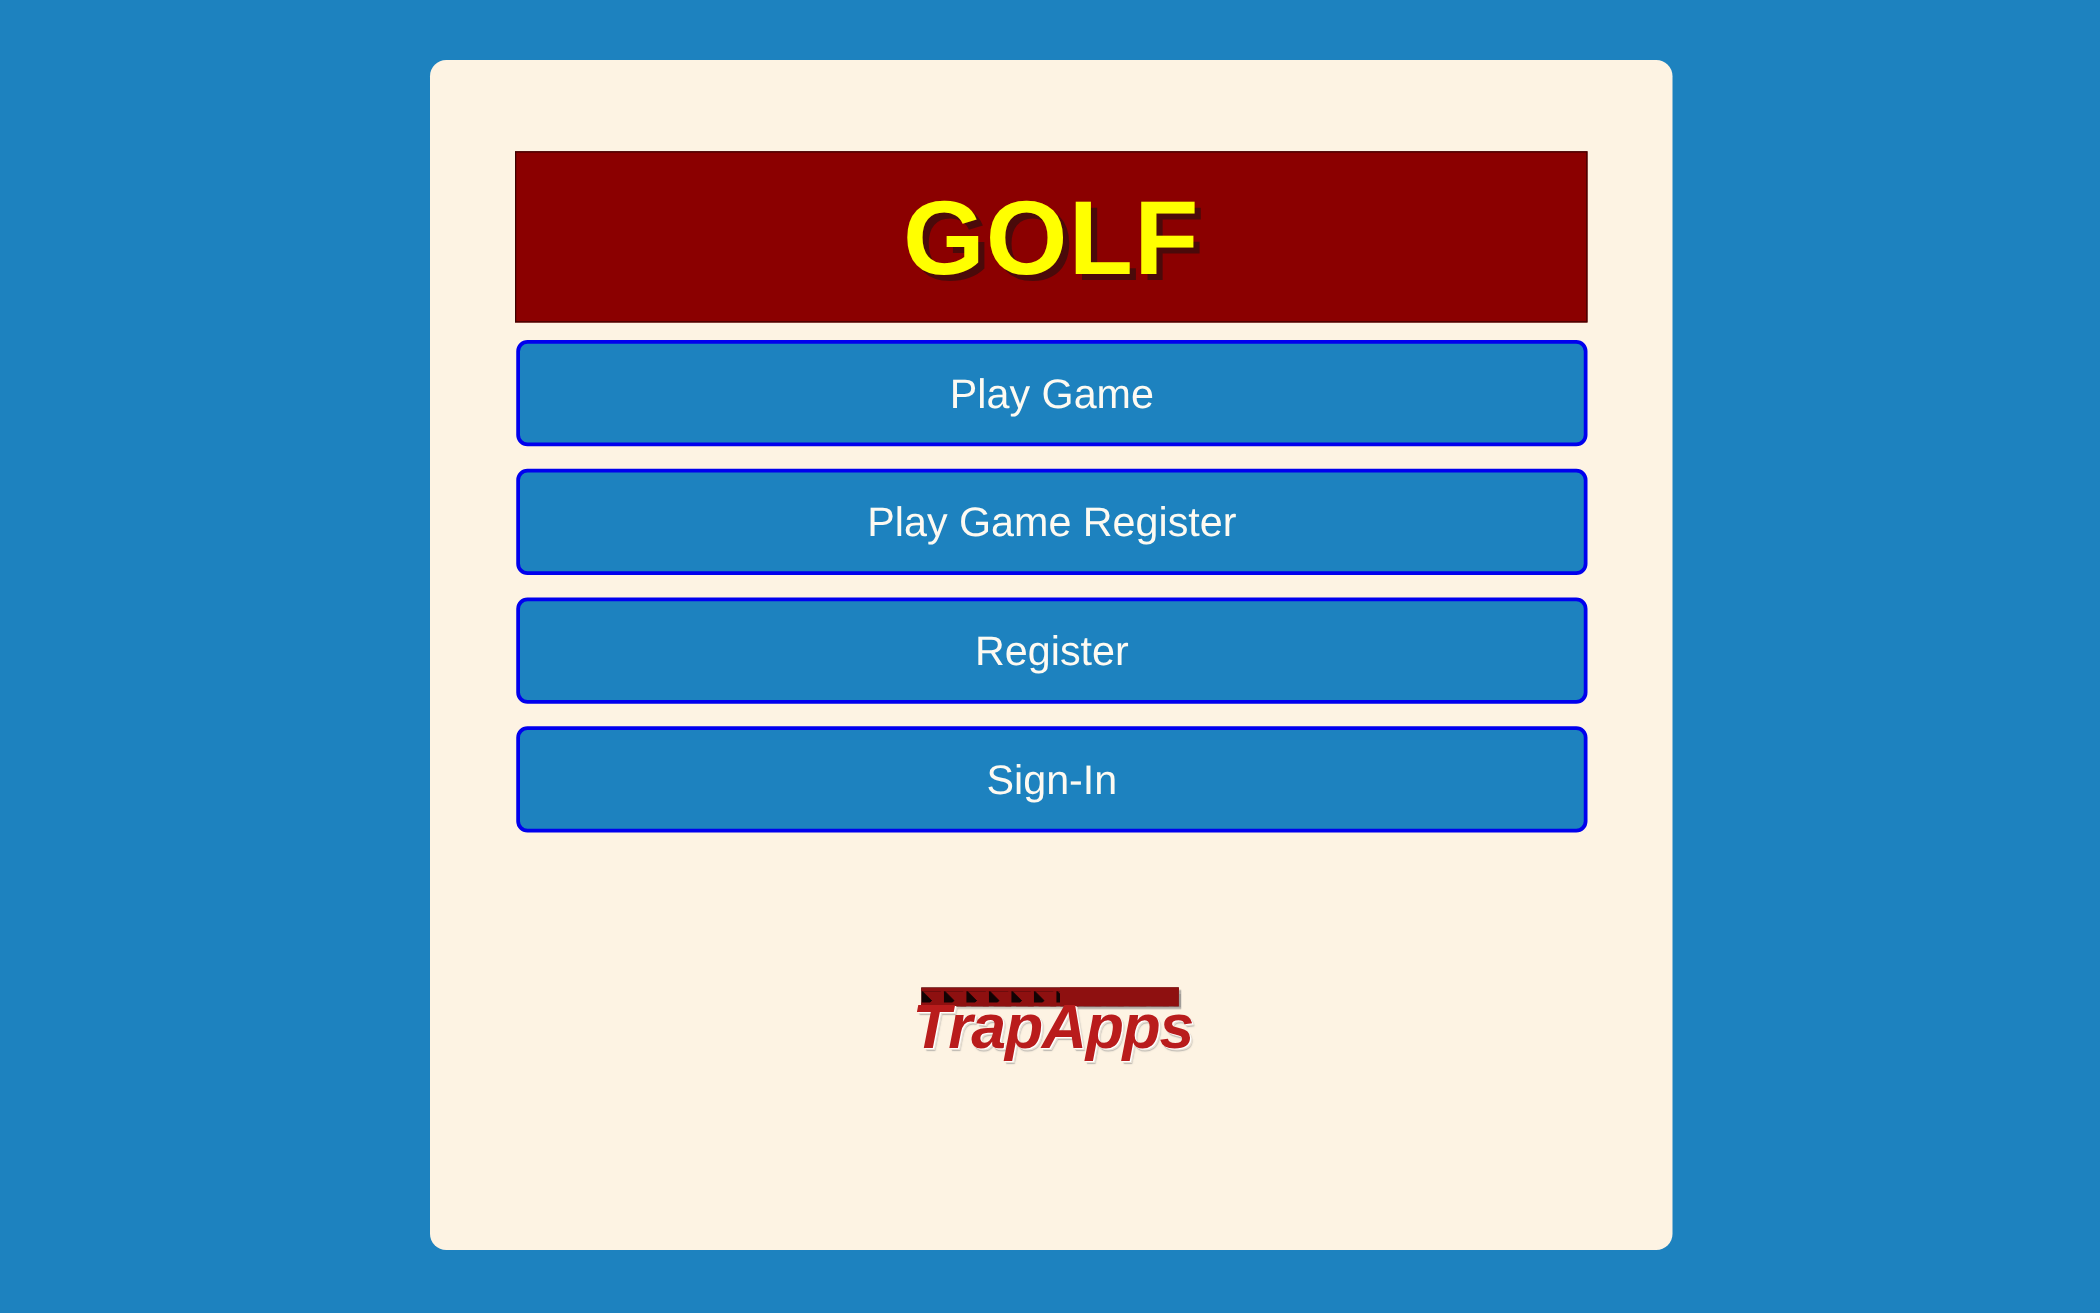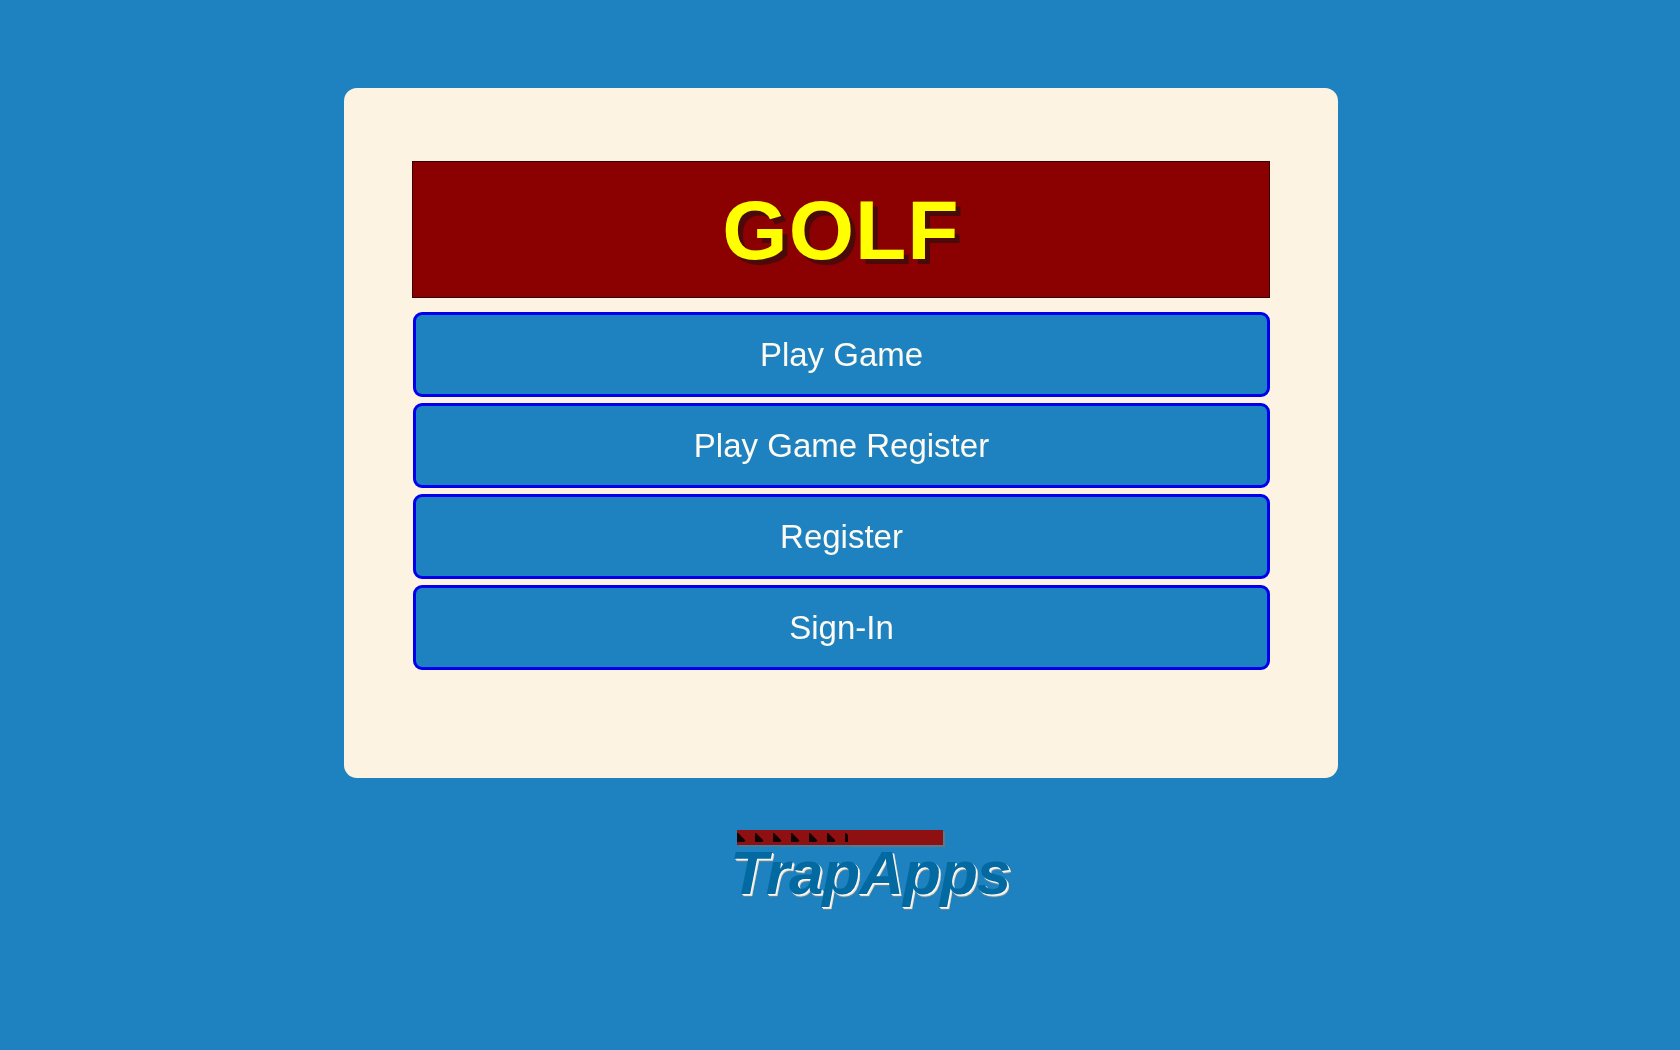--- a/index.html
+++ b/index.html
@@ -13,25 +13,24 @@
     font-family: "Liberation Sans", sans-serif;
     overflow: hidden;
   }
 
   
   #app-card {
     position: absolute;
     left: 344px;
     top: 48px;
     width: 994px;
-    height: 690px;
+    height: 952px;
     background: #fdf3e3;
     border-radius: 13px;
     box-sizing: border-box;
-    margin-top: 40px;
   }
 
   
   #title-banner {
     position: absolute;
     left: 68px;
     top: 73px;
     width: 858px;
     height: 137px;
     background: #8b0000;
@@ -53,21 +52,21 @@
   }
 
   
   #menu-list {
     position: absolute;
     left: 69px;
     top: 224px;
     width: 857px;
     display: flex;
     flex-direction: column;
-    gap: 6px;
+    gap: 18px;
   }
   .menu-button {
     display: block;
     width: 100%;
     height: 85px;
     background: #1d82bf;
     border: 3px solid #0000ee;
     border-radius: 9px;
     color: #fdfaf2;
     font-family: "Liberation Sans", sans-serif;
@@ -119,28 +118,28 @@
     top: 2px;
     width: 95px;
     height: 15px;
     background: #8e1010;
     box-sizing: border-box;
     box-shadow: 2px 2px 1px rgba(120,120,120,0.45);
   }
   #logo-text {
     position: absolute;
     left: 0;
-    top: 16px;
+    top: 4px;
     width: 222px;
     text-align: center;
     font-family: "Liberation Sans", sans-serif;
-    font-size: 62px;
+    font-size: 50px;
     font-weight: bold;
     font-style: italic;
-    color: #0369a1;
+    color: #b91c1c;
     letter-spacing: -1px;
     line-height: 58px;
     text-shadow:
        1px  1px 0 #ffffff,
        2px  2px 0 #e8e0d4,
        2px  3px 1px rgba(140,140,140,0.6);
     user-select: none;
     white-space: nowrap;
   }
 </style>

